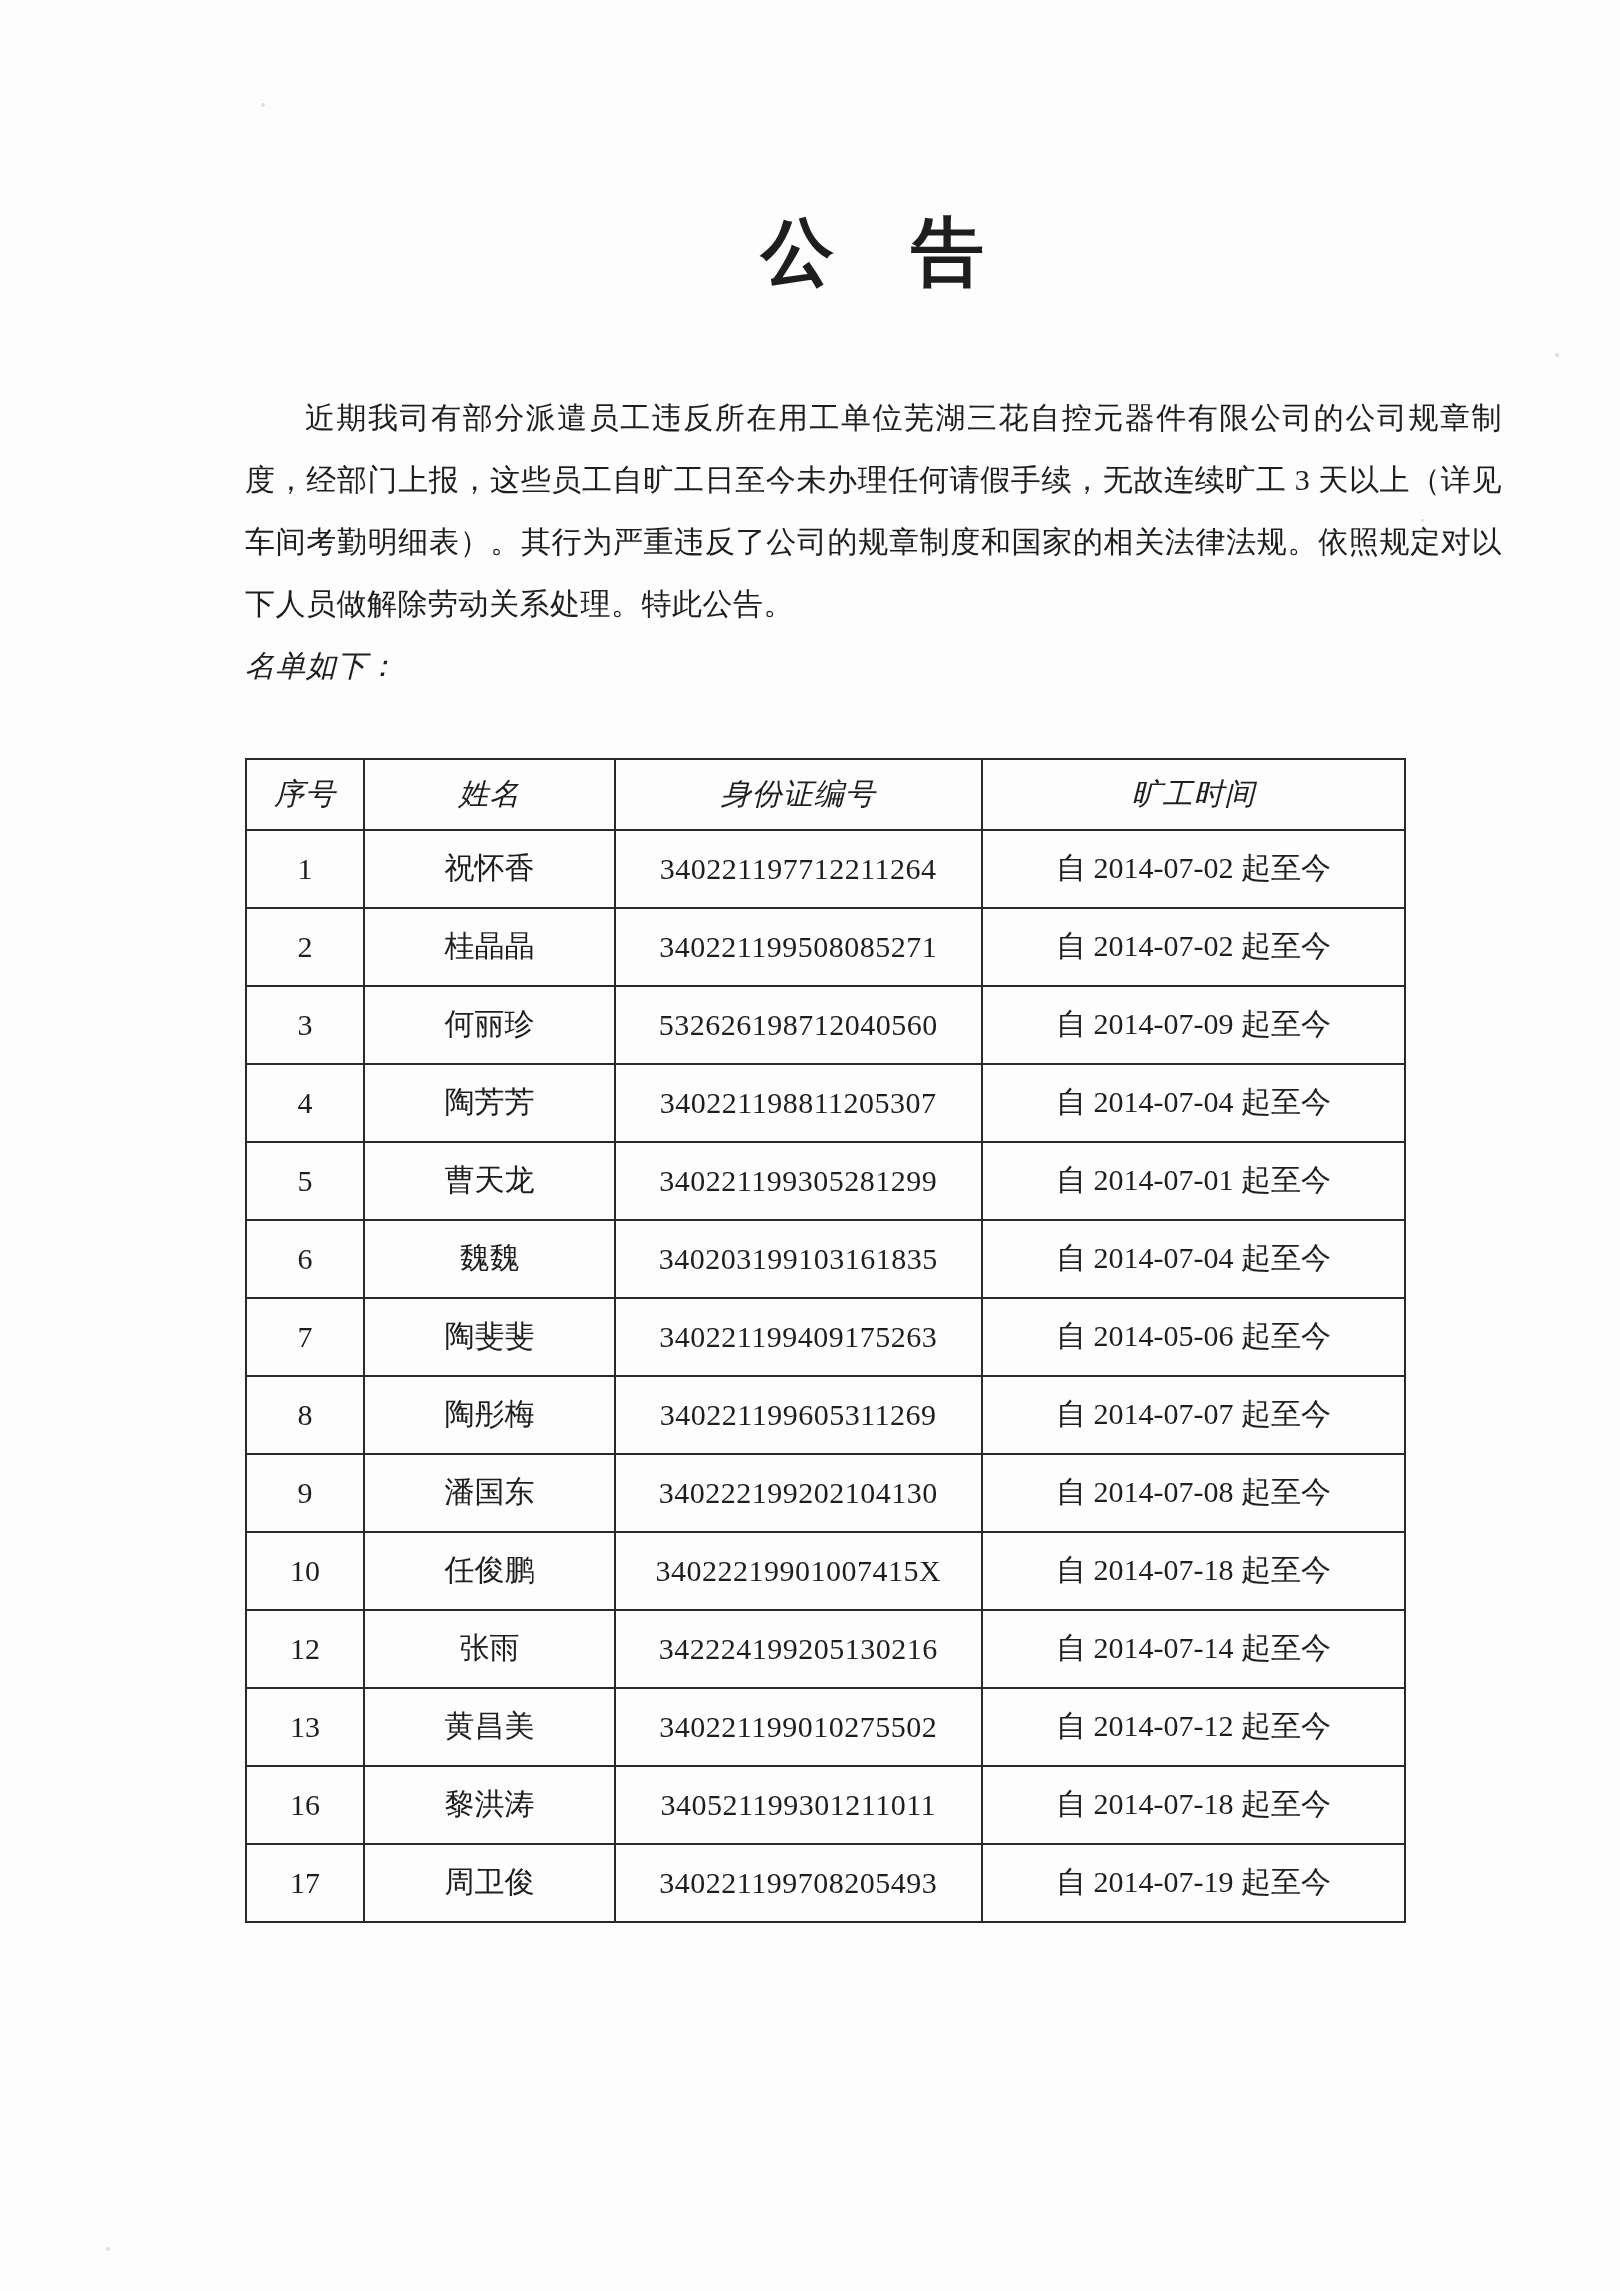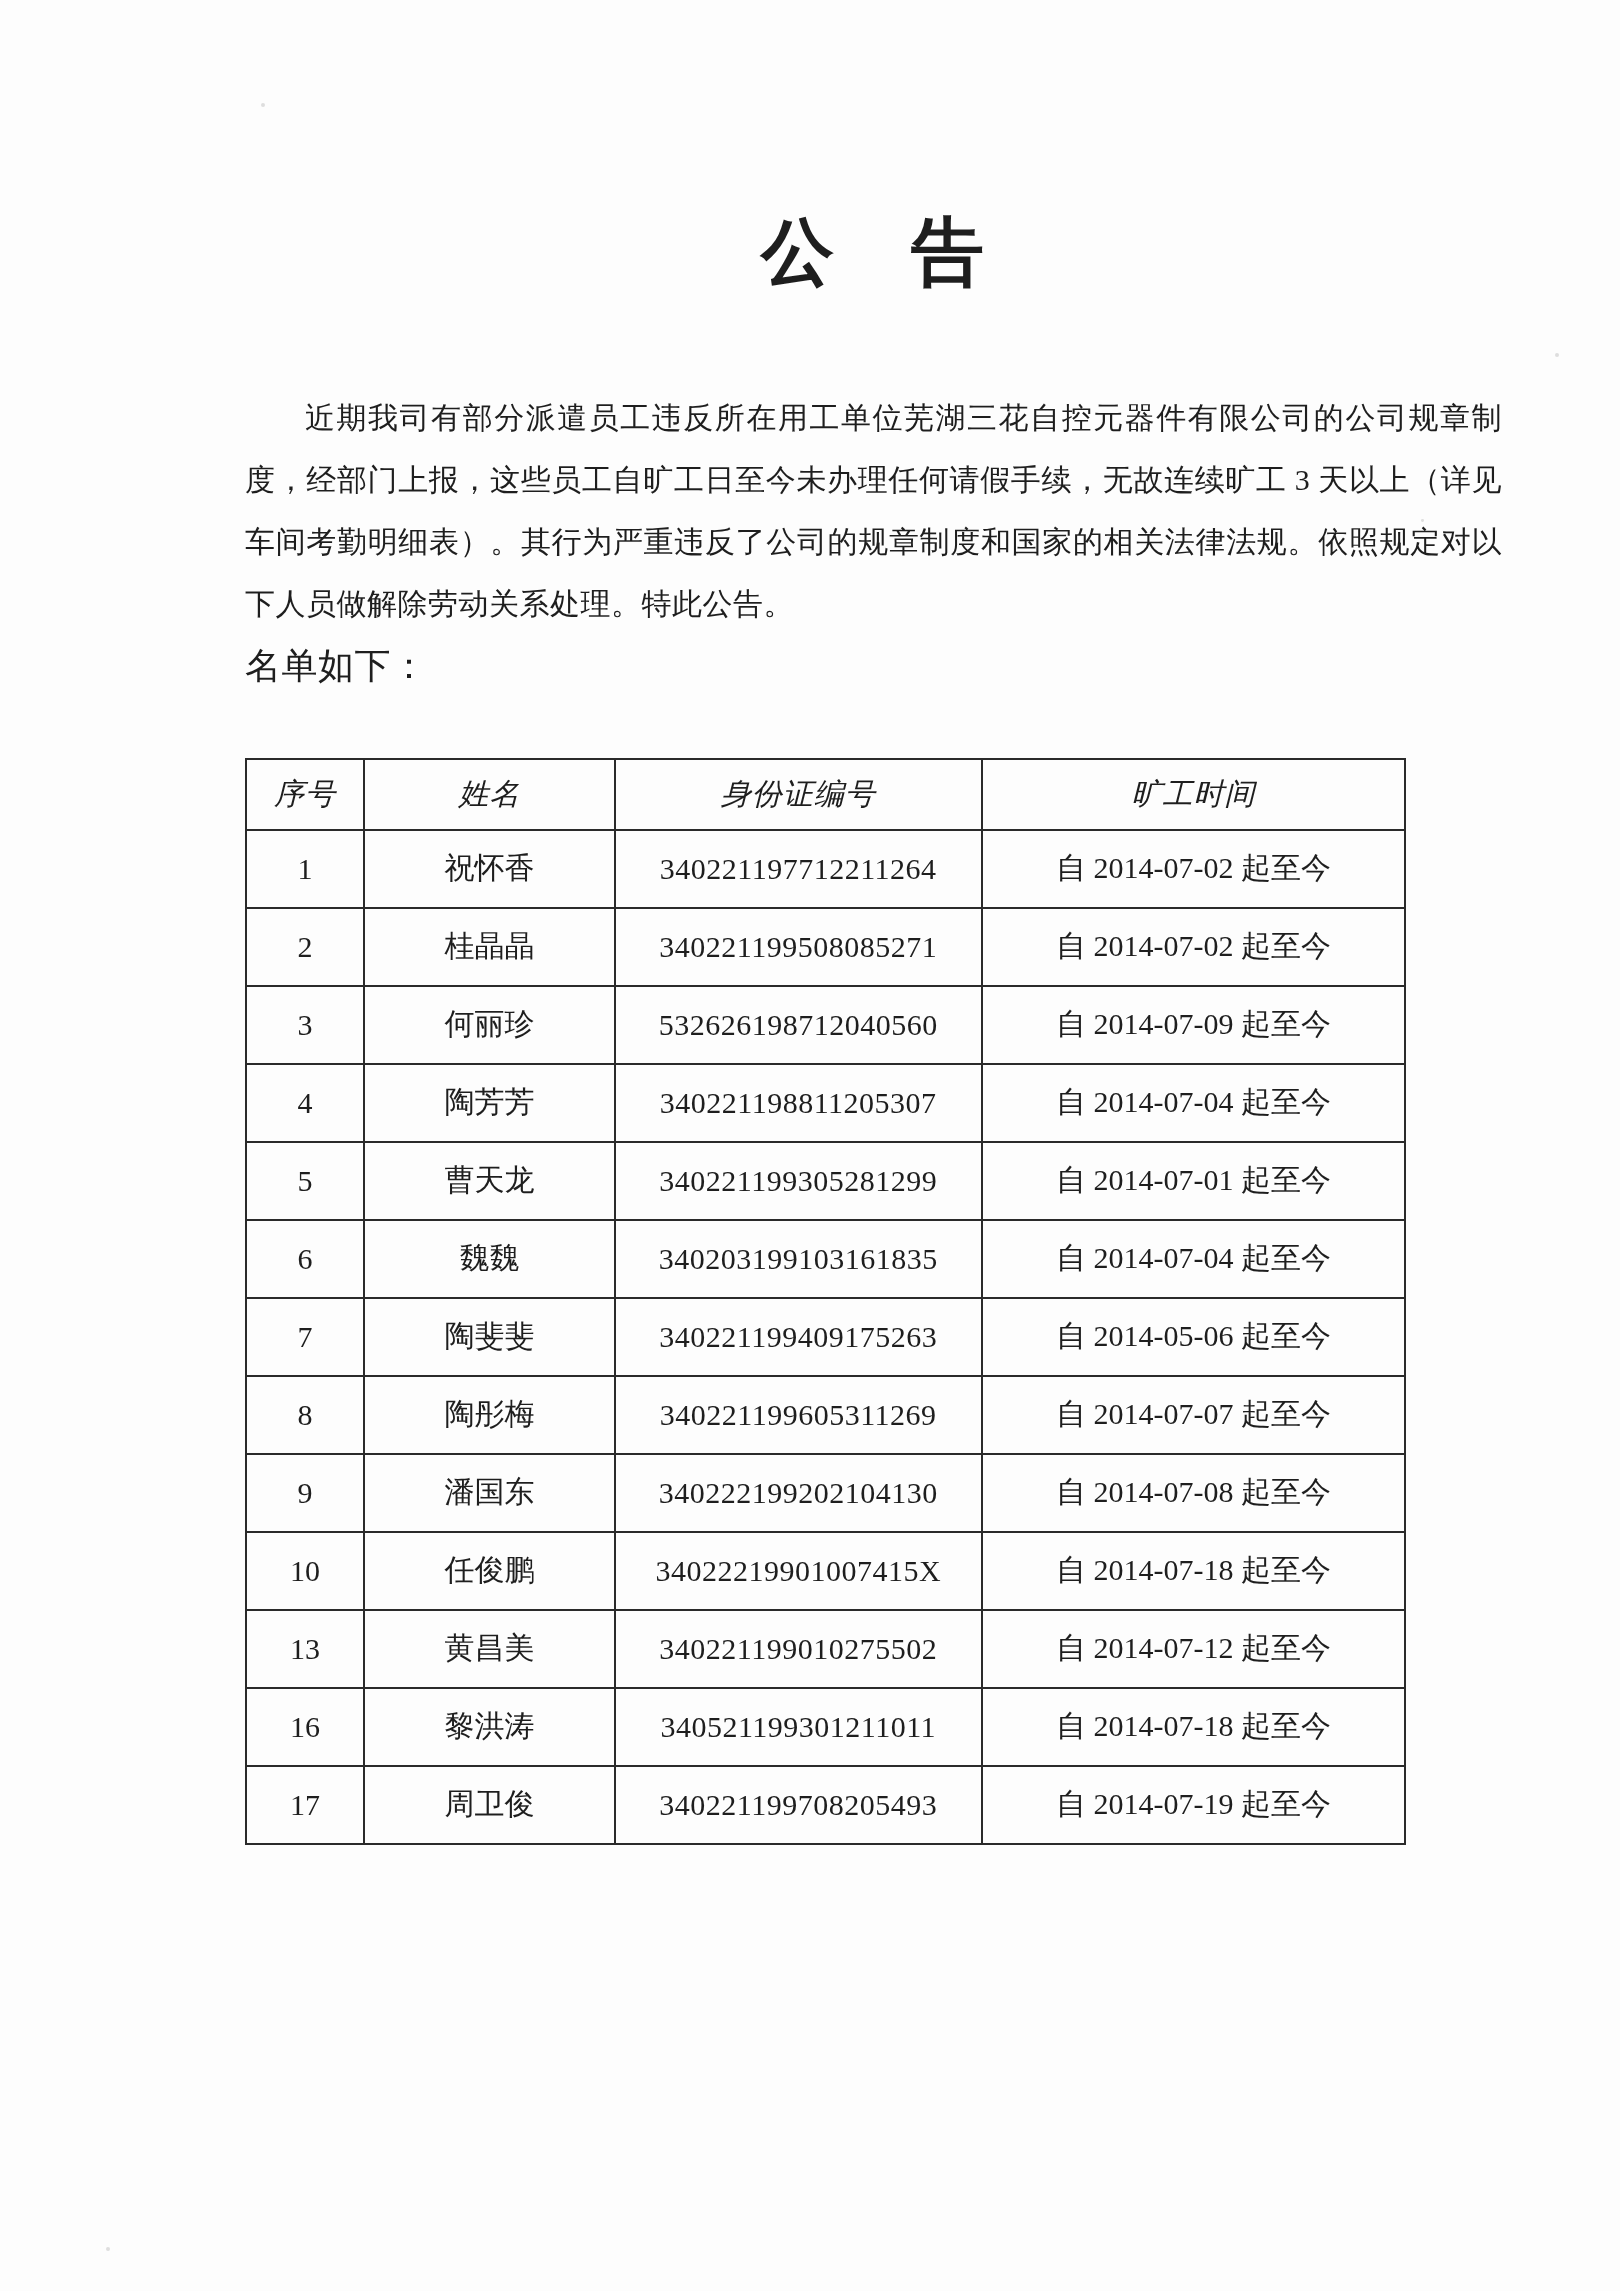--- a/index.html
+++ b/index.html
@@ -32,25 +32,26 @@
   }
   .doc-paragraph{
     font-size:30px;
     line-height:62px;
     text-align:justify;
     text-indent:2em;
     letter-spacing:0.5px;
     color:var(--ink);
   }
   .list-label{
-    font-size:36px;
+    font-size:30px;
     line-height:62px;
     letter-spacing:0.5px;
     margin-bottom:61px;
     color:var(--ink);
+    font-style:italic;
   }
   table.roster{
     width:1161px;
     border-collapse:collapse;
     table-layout:fixed;
     border:2.9px solid var(--border);
   }
   table.roster th,
   table.roster td{
     border:2px solid var(--border);
@@ -175,20 +176,26 @@
   </tr>
 
   <tr>
     <td>10</td>
     <td>任俊鹏</td>
     <td class="cell-id">34022219901007415X</td>
     <td>自 2014-07-18 起至今</td>
   </tr>
 
 
+  <tr>
+    <td>12</td>
+    <td>张雨</td>
+    <td class="cell-id">342224199205130216</td>
+    <td>自 2014-07-14 起至今</td>
+  </tr>
 
   <tr>
     <td>13</td>
     <td>黄昌美</td>
     <td class="cell-id">340221199010275502</td>
     <td>自 2014-07-12 起至今</td>
   </tr>
 
 
 

